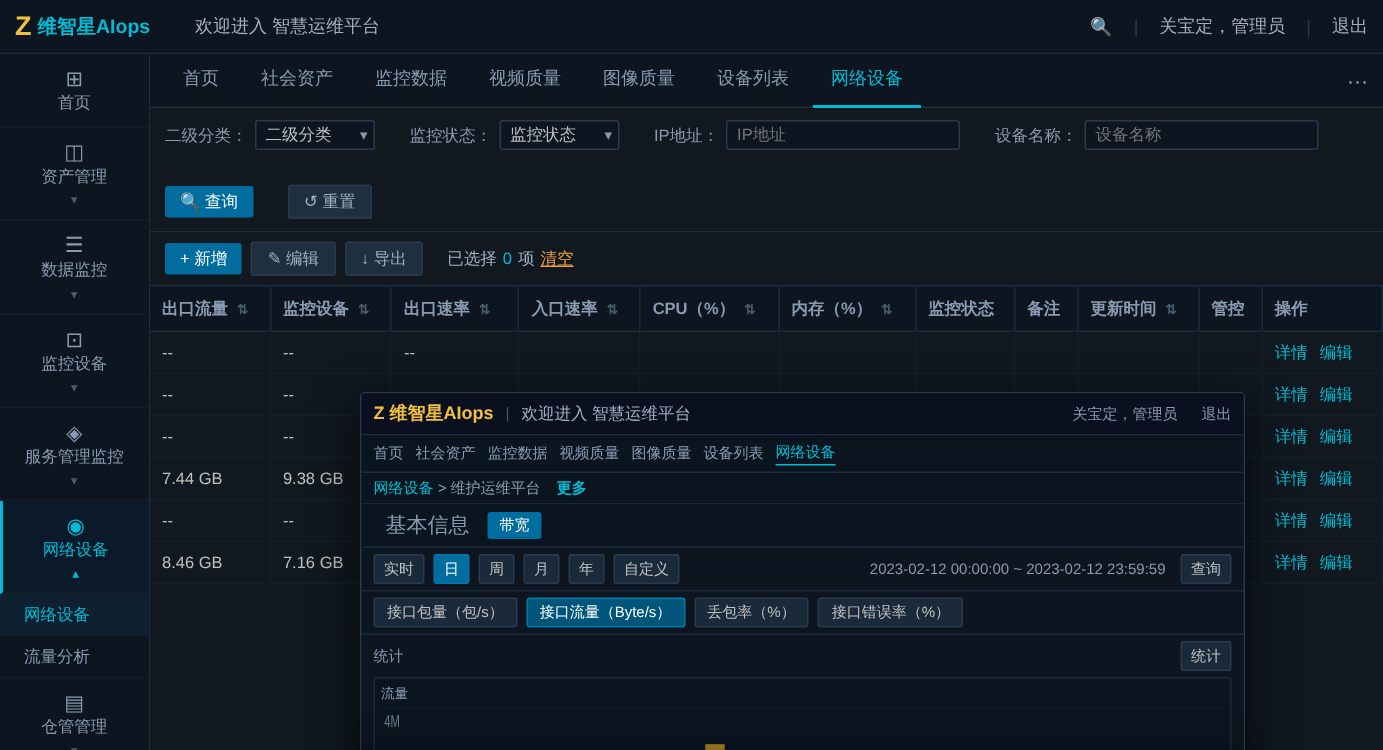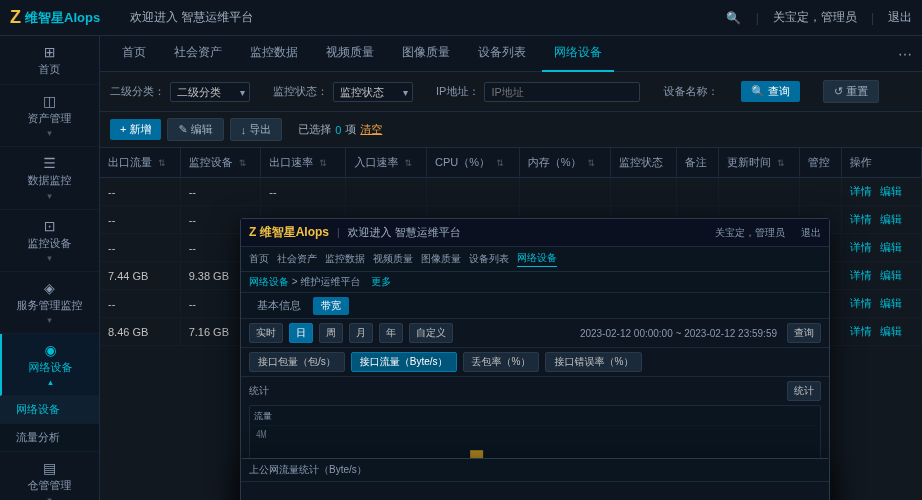--- a/index.html
+++ b/index.html
@@ -236,21 +236,21 @@
       min-width: 700px;
     }
     thead tr {
       background: #0d1520;
       border-bottom: 1px solid #1e2d3d;
     }
     thead th {
       padding: 7px 8px;
       text-align: left;
       color: #8a9ab0;
-      font-weight: normal;
+      font-weight: bold;
       white-space: nowrap;
       position: relative;
       border-right: 1px solid #1a2a3a;
     }
     thead th .sort-icon {
       display: inline-block;
       margin-left: 3px;
       color: #4a5a6a;
       font-size: 9px;
     }
@@ -472,20 +472,21 @@
             <option>监控状态</option>
           </select>
         </div>
       </div>
       <div class="filter-group">
         <span class="filter-label">IP地址：</span>
         <input class="filter-input" type="text" placeholder="IP地址" style="">
       </div>
       <div class="filter-group">
         <span class="filter-label">设备名称：</span>
+        <input class="filter-input" type="text" placeholder="设备名称" style="">
       </div>
       <button class="btn btn-primary">
         <span>🔍</span>
         <span>查询</span>
       </button>
       <button class="btn btn-reset">
         <span>↺</span>
         <span>重置</span>
       </button>
     </div>
@@ -673,25 +674,25 @@
           <span style="color:#8a9ab0;font-size:10px;margin-right:4px;">图像质量</span>
           <span style="color:#8a9ab0;font-size:10px;margin-right:4px;">设备列表</span>
           <span style="color:#00bcd4;font-size:10px;border-bottom:1px solid #00bcd4;padding-bottom:1px;">网络设备</span>
           <span style="flex:1;"></span>
         </div>
 
         <div style="padding:3px 8px;background:#0a1520;border-bottom:1px solid #1a2a3a;font-size:10px;color:#8a9ab0;">
           <span style="color:#00bcd4;cursor:pointer;">网络设备</span>
           <span> &gt; </span>
           <span>维护运维平台</span>
-          <span style="margin-left:8px;color:#00bcd4;cursor:pointer;">更多</span>
+          <span style="margin-left:8px;color:#00bcd4;cursor:pointer;font-weight:bold;">更多</span>
         </div>
 
         <div style="display:flex;align-items:center;padding:3px 8px;gap:4px;border-bottom:1px solid #1a2a3a;background:#0a1520;">
-          <span style="padding:2px 8px;font-size:11px;color:#8a9ab0;cursor:pointer;border-radius:2px;">基本信息</span>
+          <span style="padding:2px 8px;font-size:14px;color:#8a9ab0;cursor:pointer;border-radius:2px;">基本信息</span>
           <span style="padding:2px 8px;font-size:10px;background:#006d9e;color:#fff;cursor:pointer;border-radius:2px;">带宽</span>
         </div>
 
         <div class="overlay-top-bar">
           <button class="overlay-btn">实时</button>
           <button class="overlay-btn" style="background:#006d9e;color:#fff;border-color:#007aaa;">日</button>
           <button class="overlay-btn">周</button>
           <button class="overlay-btn">月</button>
           <button class="overlay-btn">年</button>
           <button class="overlay-btn">自定义</button>

